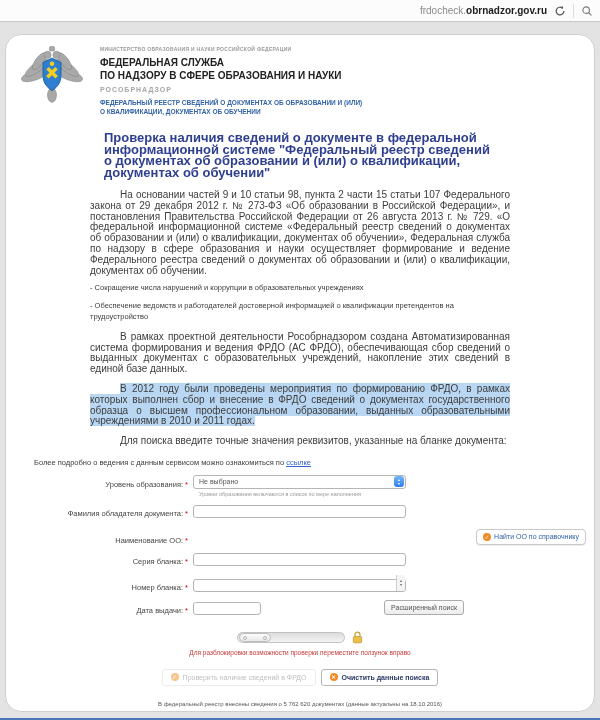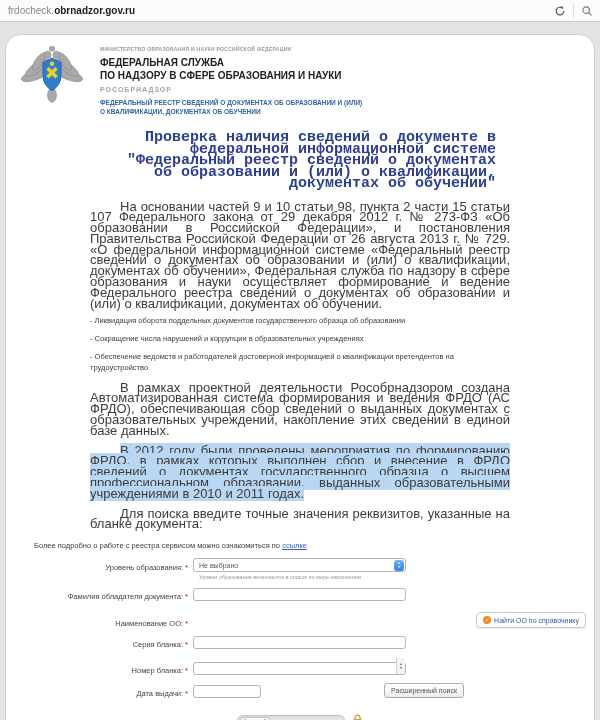--- a/index.html
+++ b/index.html
@@ -6,47 +6,47 @@
   html,body { width:600px; height:720px; }
   body {
     font-family:"Liberation Sans", sans-serif;
     background:#e3e3e3;
     display:flex; flex-direction:column;
     overflow:hidden;
   }
   
   .address-bar {
     height:22px; background:#fcfcfc; border-bottom:1px solid #c8c8c8;
-    display:flex; align-items:center; flex:0 0 auto;
+    display:flex; align-items:center; flex:0 0 auto;text-align:right;
   }
   .url { margin-left:8px; font-size:10px; color:#8a8a8a; flex:1; }
   .url b { color:#1c1c1c; font-weight:bold; }
   .bar-actions { display:flex; align-items:center; height:100%; }
   .bar-icon { width:26px; height:100%; display:flex; align-items:center; justify-content:center; }
   .bar-sep { width:1px; height:14px; background:#ddd; }
   
   .card {
     margin:12px 5px 0 5px; background:#fff; border:1px solid #cfcfcf;
     border-radius:16px; flex:0 0 auto; min-height:632px; padding-bottom:4px;
   }
   
   .hdr { display:flex; padding:8px 10px 2px 14px; }
   .hdr-text { margin-left:16px; padding-top:3px; }
   .ministry { font-size:5px; font-weight:bold; letter-spacing:.3px; color:#9a9a9a; margin-bottom:5px; }
   .svc { font-size:10px; font-weight:bold; color:#222; line-height:12.5px; }
   .ros { font-size:7px; font-weight:bold; color:#a5a5a5; letter-spacing:1px; margin:4px 0 5px; }
   .reg { font-size:6.5px; font-weight:bold; color:#3263a7; line-height:9px; }
   
   .title {
-    margin:14px auto 0; width:392px; text-align:right;
-    font-size:15px; font-weight:bold; color:#2f3f8f; line-height:11.5px;font-family:Liberation Mono, monospace;
+    margin:14px auto 0; width:392px; text-align:left;
+    font-size:13px; font-weight:bold; color:#2f3f8f; line-height:11.5px;
   }
   
   .text-block { margin:12px 84px 0; }
-  .para { font-size:13px; color:#3c3c3c; line-height:10.8px; text-align:justify; text-indent:30px; margin-top:9px; }
+  .para { font-size:10px; color:#3c3c3c; line-height:10.8px; text-align:justify; text-indent:30px; margin-top:9px; }
   .goal { font-size:7.5px; color:#3c3c3c; line-height:10.8px; margin-top:7px; }
   .hl span { background:#b9d7f3; }
   .more-info { font-size:7.5px; color:#3c3c3c; margin:11px 0 0 28px; }
   .more-info a { color:#3366cc; text-decoration:underline; cursor:pointer; }
   
   .form { margin-top:8px; }
   .frow { display:flex; align-items:flex-end; margin-top:8px; padding-right:8px; }
   .flabel { width:182px; text-align:right; font-size:7.5px; color:#454545; flex:0 0 auto; }
   .req { color:#d40000; margin-left:2px; font-size:7.5px; }
   .fctrl { margin-left:5px; }
@@ -164,30 +164,29 @@
       <div class="ros">РОСОБРНАДЗОР</div>
       <div class="reg">ФЕДЕРАЛЬНЫЙ РЕЕСТР СВЕДЕНИЙ О ДОКУМЕНТАХ ОБ ОБРАЗОВАНИИ И (ИЛИ)</div>
       <div class="reg">О КВАЛИФИКАЦИИ, ДОКУМЕНТАХ ОБ ОБУЧЕНИИ</div>
     </div>
   </div>
 
   <div class="title">Проверка наличия сведений о документе в федеральной информационной системе "Федеральный реестр сведений о документах об образовании и (или) о квалификации, документах об обучении"</div>
 
   <div class="text-block">
     <p class="para">На основании частей 9 и 10 статьи 98, пункта 2 части 15 статьи 107 Федерального закона от 29 декабря 2012 г. № 273-ФЗ «Об образовании в Российской Федерации», и постановления Правительства Российской Федерации от 26 августа 2013 г. № 729. «О федеральной информационной системе «Федеральный реестр сведений о документах об образовании и (или) о квалификации, документах об обучении», Федеральная служба по надзору в сфере образования и науки осуществляет формирование и ведение Федерального реестра сведений о документах об образовании и (или) о квалификации, документах об обучении.</p>
-    <p class="goal">- Ликвидация оборота поддельных документов государственного образца об образовании</p>
     <p class="goal">- Сокращение числа нарушений и коррупции в образовательных учреждениях</p>
     <p class="goal">- Обеспечение ведомств и работодателей достоверной информацией о квалификации претендентов на трудоустройство</p>
     <p class="para">В рамках проектной деятельности Рособрнадзором создана Автоматизированная система формирования и ведения ФРДО (АС ФРДО), обеспечивающая сбор сведений о выданных документах с образовательных учреждений, накопление этих сведений в единой базе данных.</p>
     <p class="para hl"><span>В 2012 году были проведены мероприятия по формированию ФРДО, в рамках которых выполнен сбор и внесение в ФРДО сведений о документах государственного образца о высшем профессиональном образовании, выданных образовательными учреждениями в 2010 и 2011 годах.</span></p>
     <p class="para">Для поиска введите точные значения реквизитов, указанные на бланке документа:</p>
   </div>
 
   <div class="more-info">
-    <span>Более подробно о работе с реестра сервисом можно ознакомиться по</span>
+    <span>Более подробно о ведения с данным сервисом можно ознакомиться по</span>
     <a>ссылке</a>
   </div>
 
   <div class="form">
 
     <div class="frow">
       <span class="flabel"><span>Уровень образования:</span><span class="req">*</span></span>
       <div class="fctrl selectbox">
         <span class="sel-text">Не выбрано</span>
         <span class="sel-stepper">

